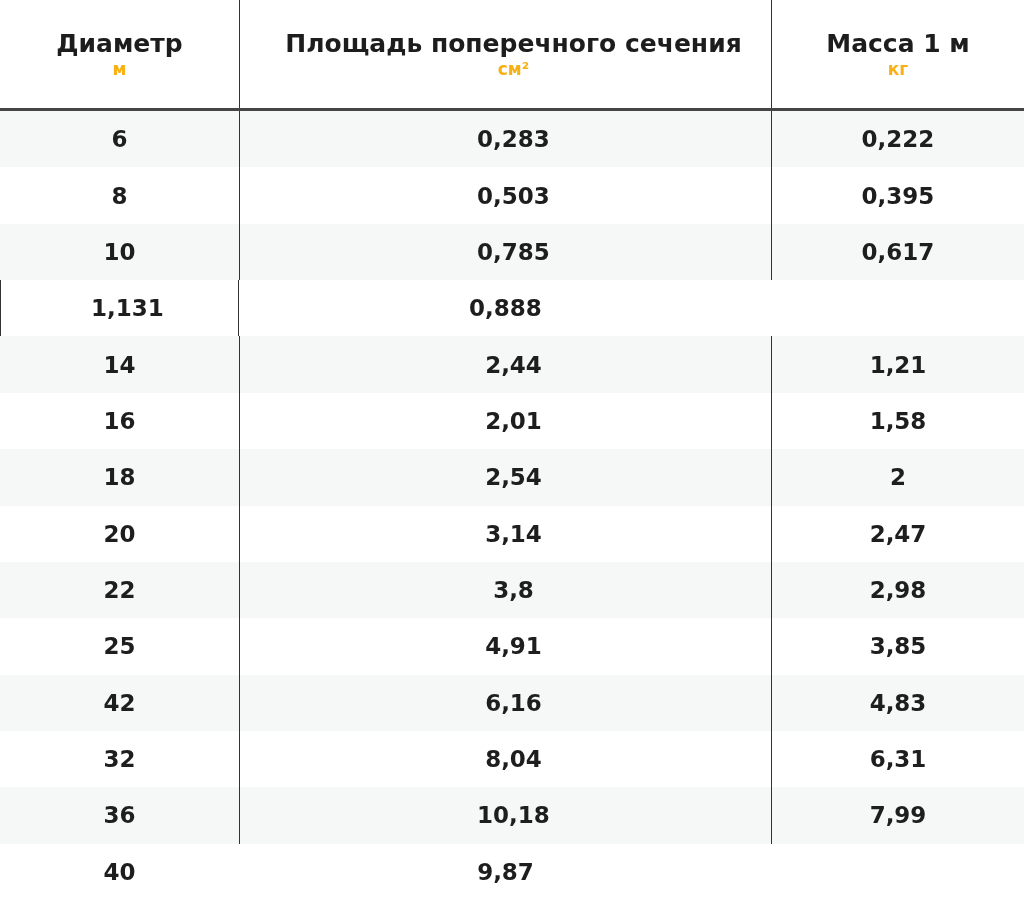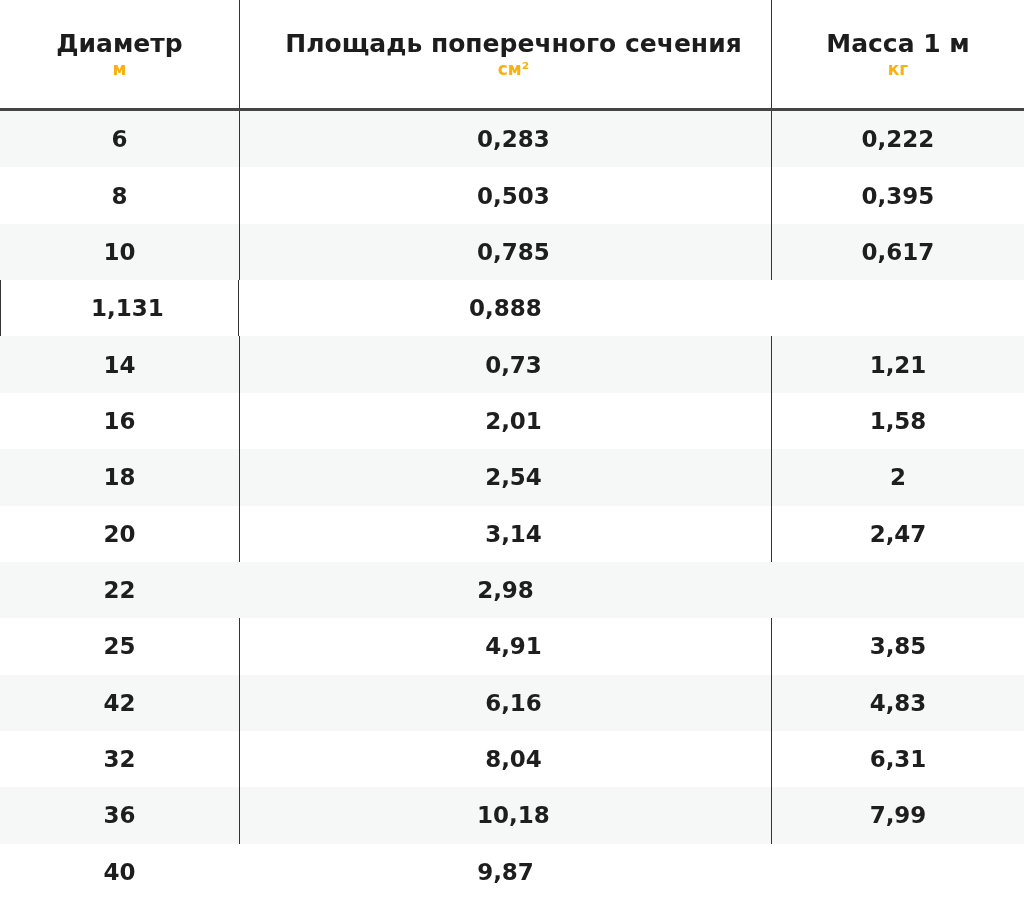--- a/index.html
+++ b/index.html
@@ -99,40 +99,41 @@
         <div class="cell">10</div>
         <div class="cell mid">0,785</div>
         <div class="cell">0,617</div>
       </div>
       <div class="row">
         <div class="cell mid">1,131</div>
         <div class="cell">0,888</div>
       </div>
       <div class="row">
         <div class="cell">14</div>
-        <div class="cell mid">0,73</div>
+        <div class="cell mid">2,44</div>
         <div class="cell">1,21</div>
       </div>
       <div class="row">
         <div class="cell">16</div>
         <div class="cell mid">2,01</div>
         <div class="cell">1,58</div>
       </div>
       <div class="row">
         <div class="cell">18</div>
         <div class="cell mid">2,54</div>
         <div class="cell">2</div>
       </div>
       <div class="row">
         <div class="cell">20</div>
         <div class="cell mid">3,14</div>
         <div class="cell">2,47</div>
       </div>
       <div class="row">
         <div class="cell">22</div>
+        <div class="cell mid">3,8</div>
         <div class="cell">2,98</div>
       </div>
       <div class="row">
         <div class="cell">25</div>
         <div class="cell mid">4,91</div>
         <div class="cell">3,85</div>
       </div>
       <div class="row">
         <div class="cell">42</div>
         <div class="cell mid">6,16</div>

